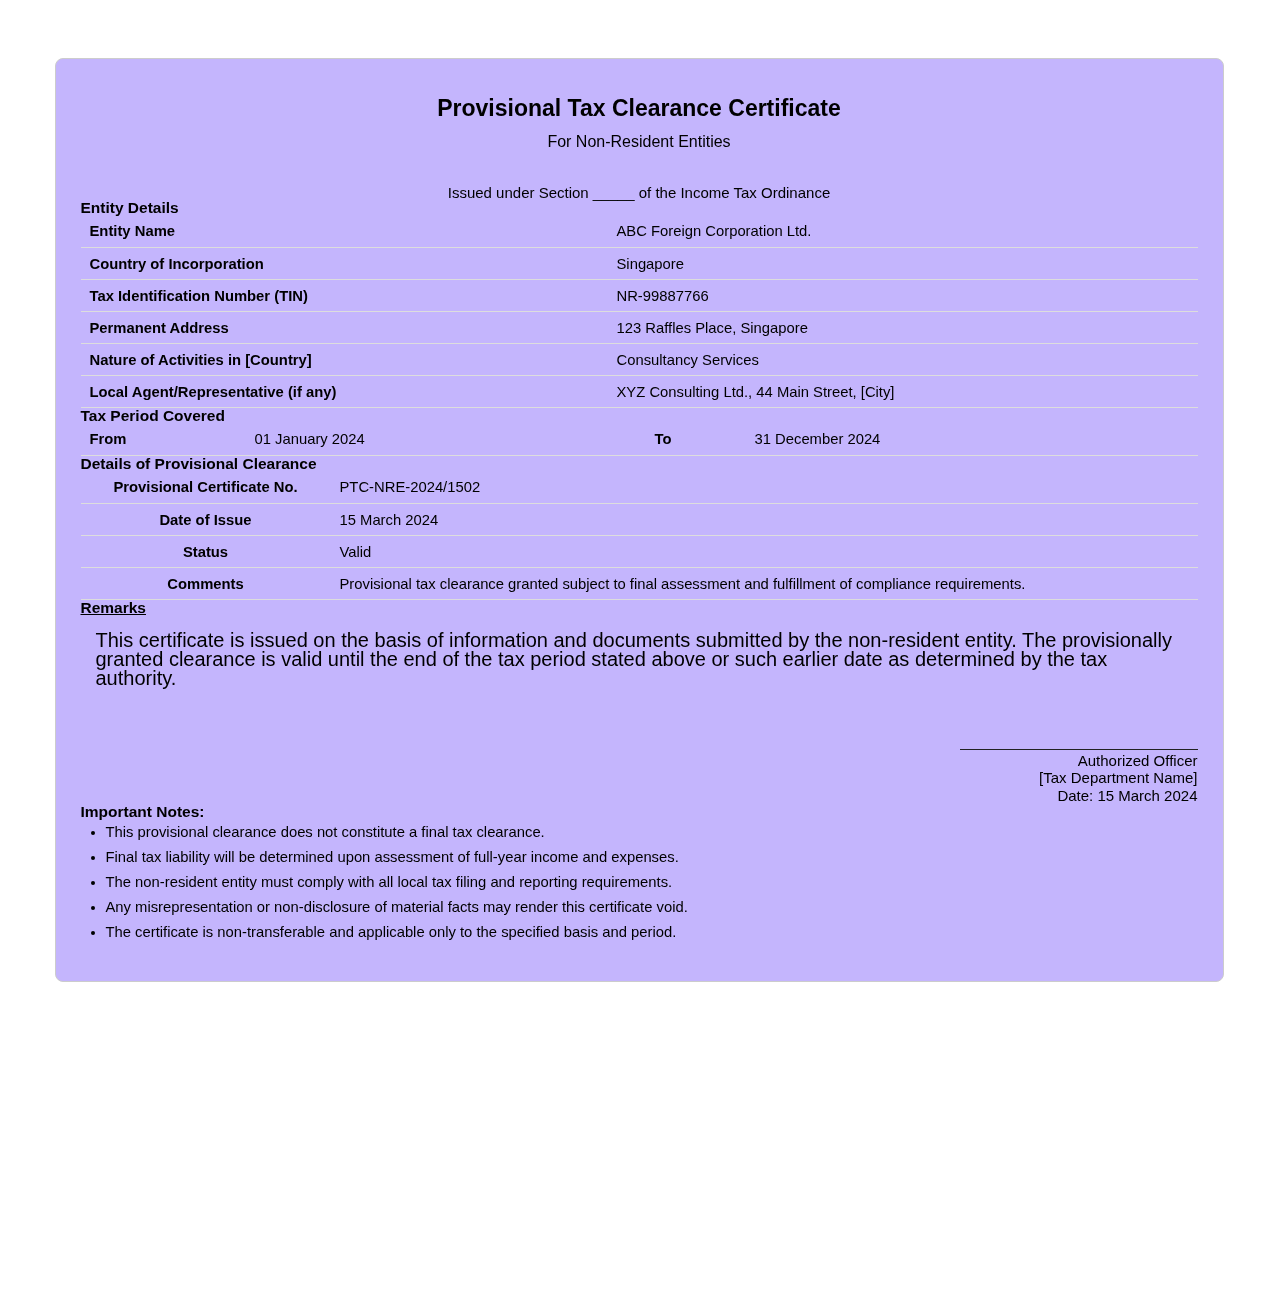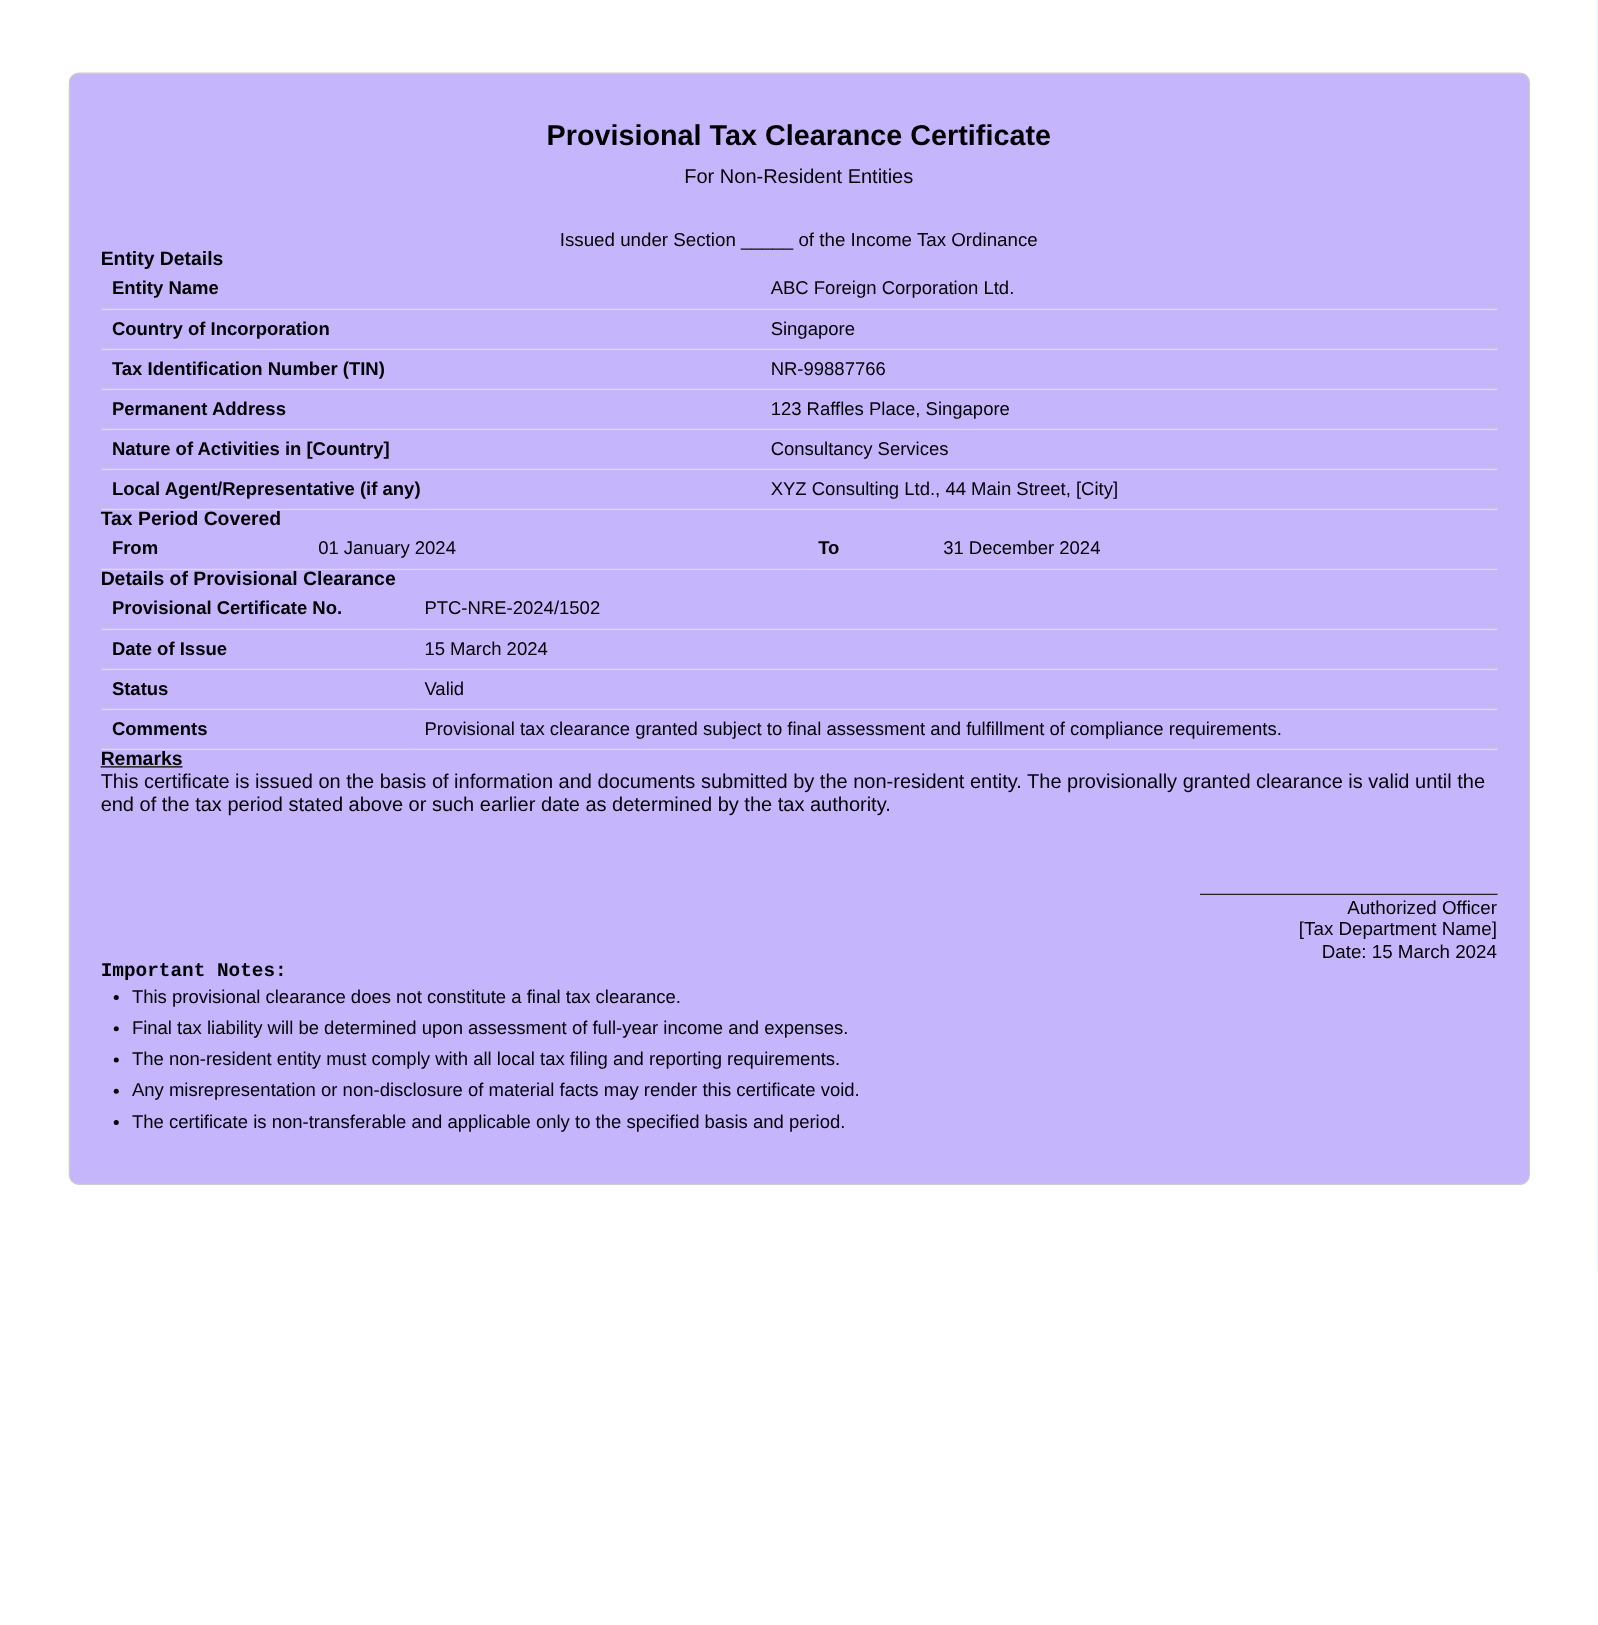--- a/index.html
+++ b/index.html
@@ -45,46 +45,46 @@
   h2.sec {
     font-size: 15.5px;
     font-weight: bold;
     line-height: 1;
     margin: 0;
   }
   .h-entity  { margin: 41px 0 10px; }
   .h-period  { margin: 26px 0 9px;  }
   .h-details { margin: 25px 0 10px; }
   .h-remarks { margin: 26px 0 9px; text-decoration: underline;  }
-  .h-notes   { margin: 42px 0 9px; font-family: Liberation Mono, monospace;  }
+  .h-notes   { margin: 42px 0 9px;  }
 
   table.kv {
     width: 100%;
     border-collapse: collapse;
     table-layout: fixed;
     font-size: 14.8px;
   }
   table.kv td {
     border-bottom: 1px solid #dddddd;
     padding: 0 9px;
     height: 32px;
     vertical-align: middle;
     overflow: hidden;
     white-space: nowrap;
   }
   td.lbl { font-weight: bold; }
   .entity  td.c1 { width: 527px; }
-  .details td.c1 { width: 250px; }
+  .details td.c1 { width: 250px; text-align: center; }
   .period  td.c1 { width: 165px; }
   .period  td.c2 { width: 400px; }
   .period  td.c3 { width: 100px; }
 
   p.remarks {
-    margin: 0;
-    font-size: 16px;
+    margin: 15px;
+    font-size: 20px;
     line-height: 19px;
   }
   .sig {
     width: 238px;
     margin: 61px 0 0 auto;
     text-align: right;
     font-size: 15px;
     line-height: 17.5px;
   }
   .sig-line {

